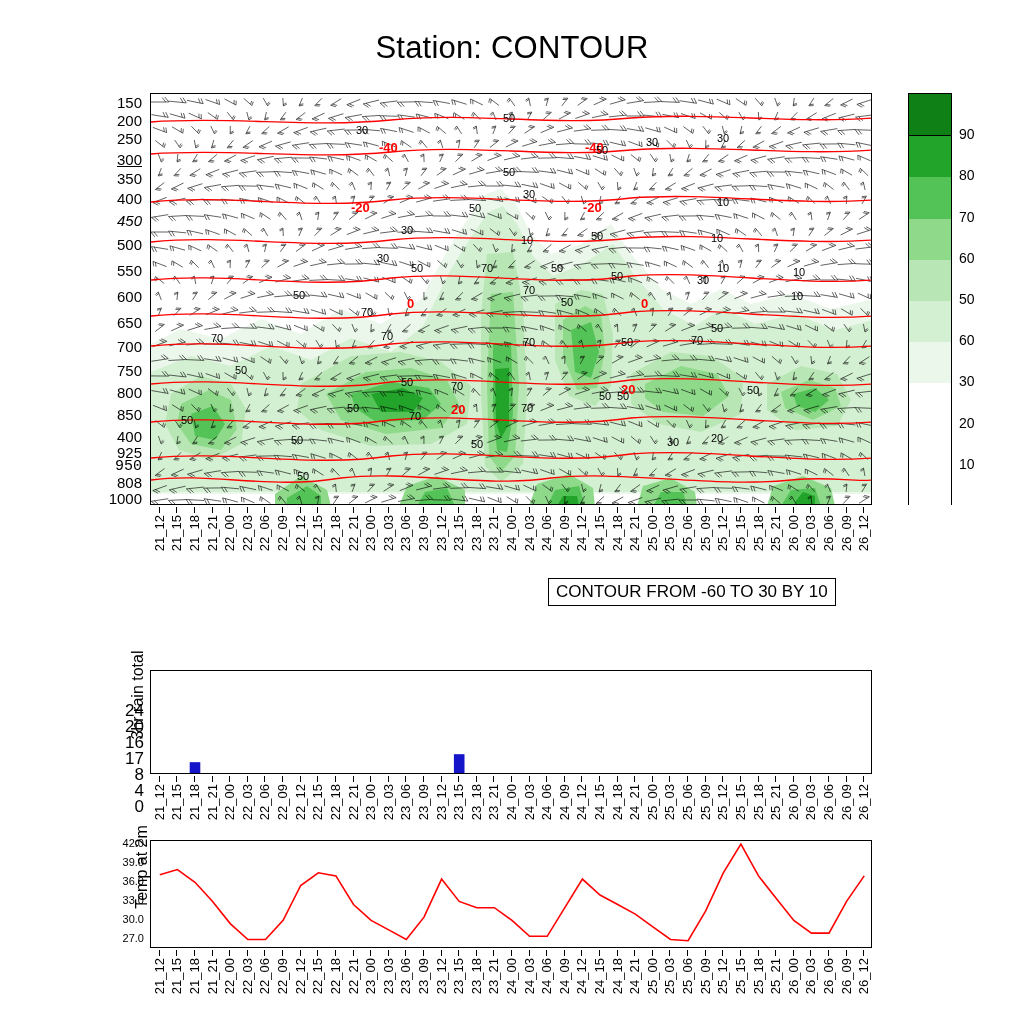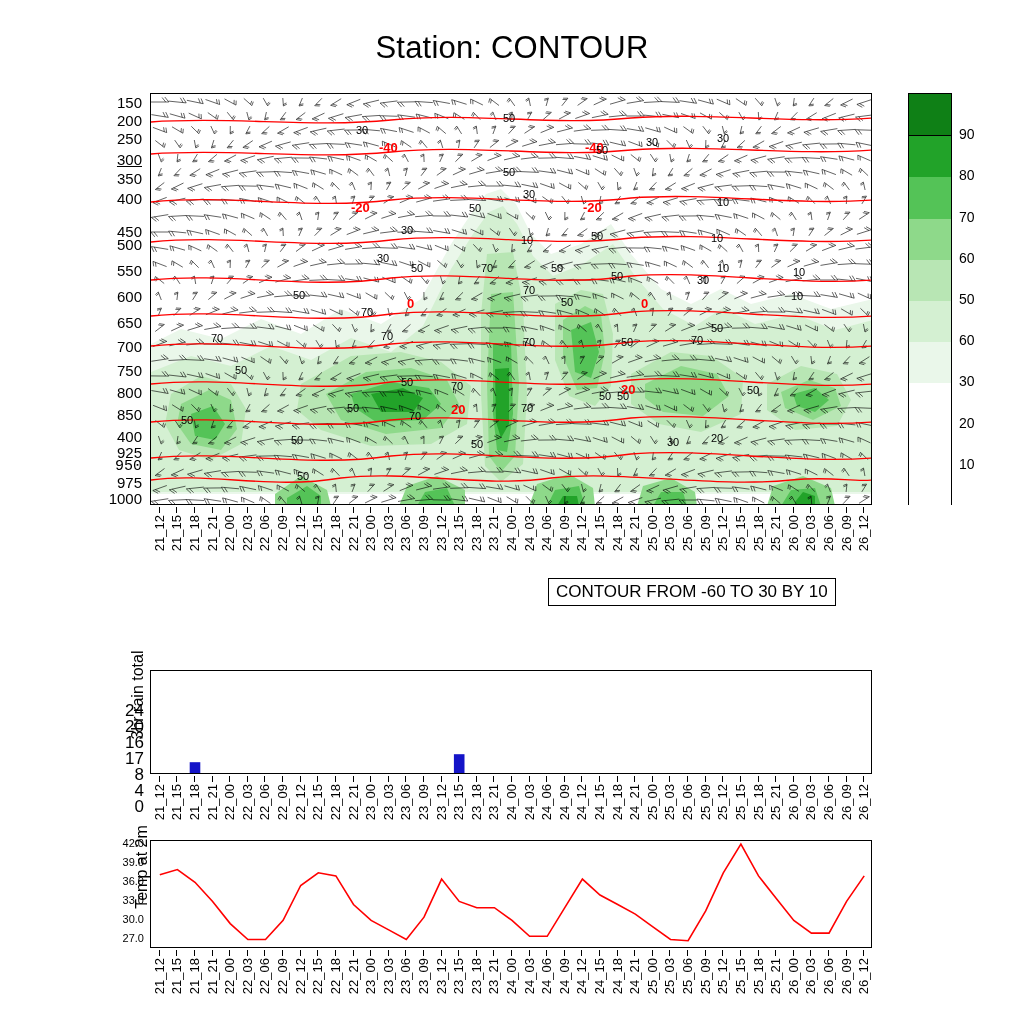--- a/index.html
+++ b/index.html
@@ -73,33 +73,33 @@
 
 <div id="main-panel">
   <div class="yaxis-label">Pressure (hPa)</div>
   <div id="main-yticks">
       <div class="ytick" style="top: 1px;">150</div>
       <div class="ytick" style="top: 19px;">200</div>
       <div class="ytick" style="top: 37px;">250</div>
       <div class="ytick" style="top: 58px; text-decoration: underline;">300</div>
       <div class="ytick" style="top: 77px;">350</div>
       <div class="ytick" style="top: 97px;">400</div>
-      <div class="ytick" style="top: 130px;">450</div>
+      <div class="ytick" style="top: 119px; font-style: italic;">450</div>
       <div class="ytick" style="top: 143px;">500</div>
       <div class="ytick" style="top: 169px;">550</div>
       <div class="ytick" style="top: 195px;">600</div>
       <div class="ytick" style="top: 221px; margin-left: 24px;">650</div>
       <div class="ytick" style="top: 245px;">700</div>
       <div class="ytick" style="top: 269px;">750</div>
       <div class="ytick" style="top: 291px;">800</div>
       <div class="ytick" style="top: 313px;">850</div>
       <div class="ytick" style="top: 335px;">400</div>
       <div class="ytick" style="top: 351px;">925</div>
       <div class="ytick" style="top: 365px; font-family: Liberation Mono, monospace;">950</div>
-      <div class="ytick" style="top: 381px;">975</div>
+      <div class="ytick" style="top: 381px;">808</div>
       <div class="ytick" style="top: 397px;">1000</div>
     </div>
 
   <div id="main-plot">
     <svg width="722" height="412" viewBox="0 0 722 412">
       <defs>
         <clipPath id="clipmain">
             <rect x="0" y="0" width="722" height="412"></rect>
           </clipPath>
       </defs>

